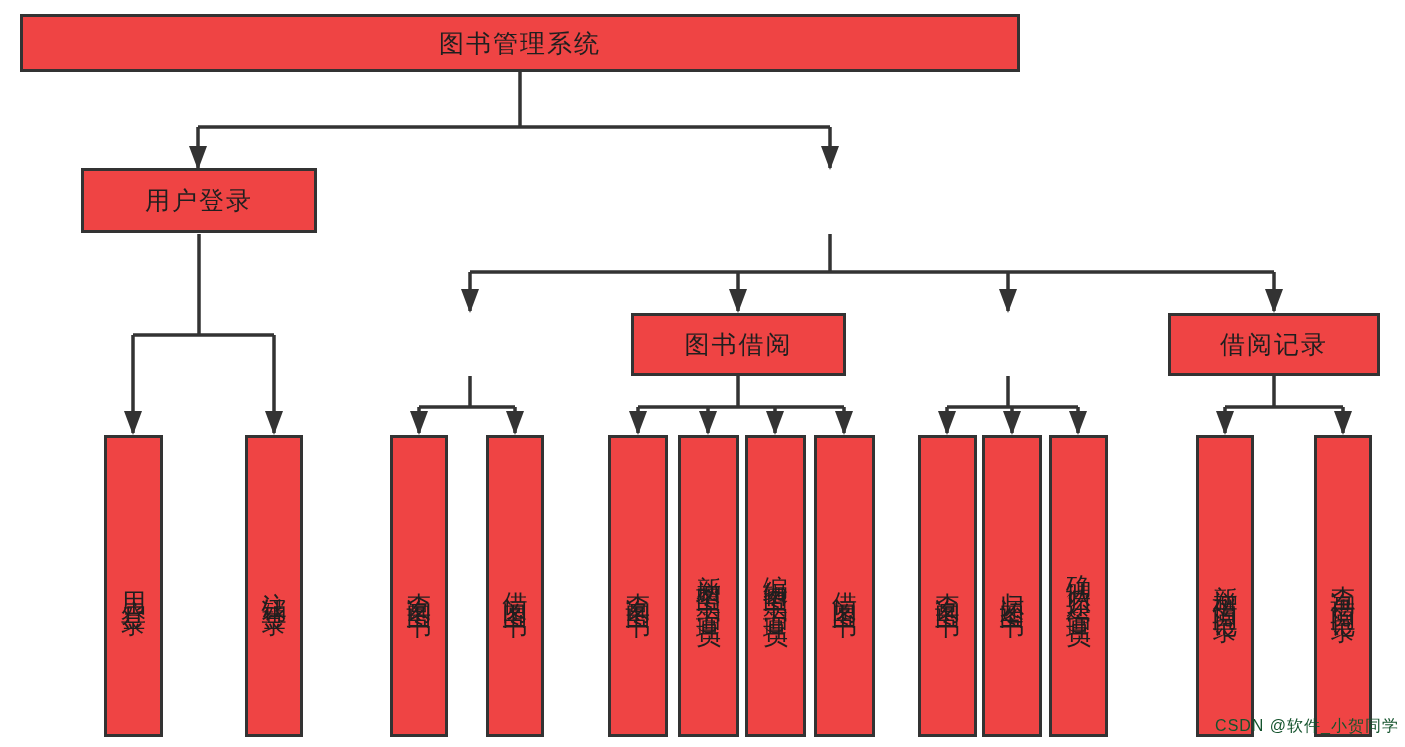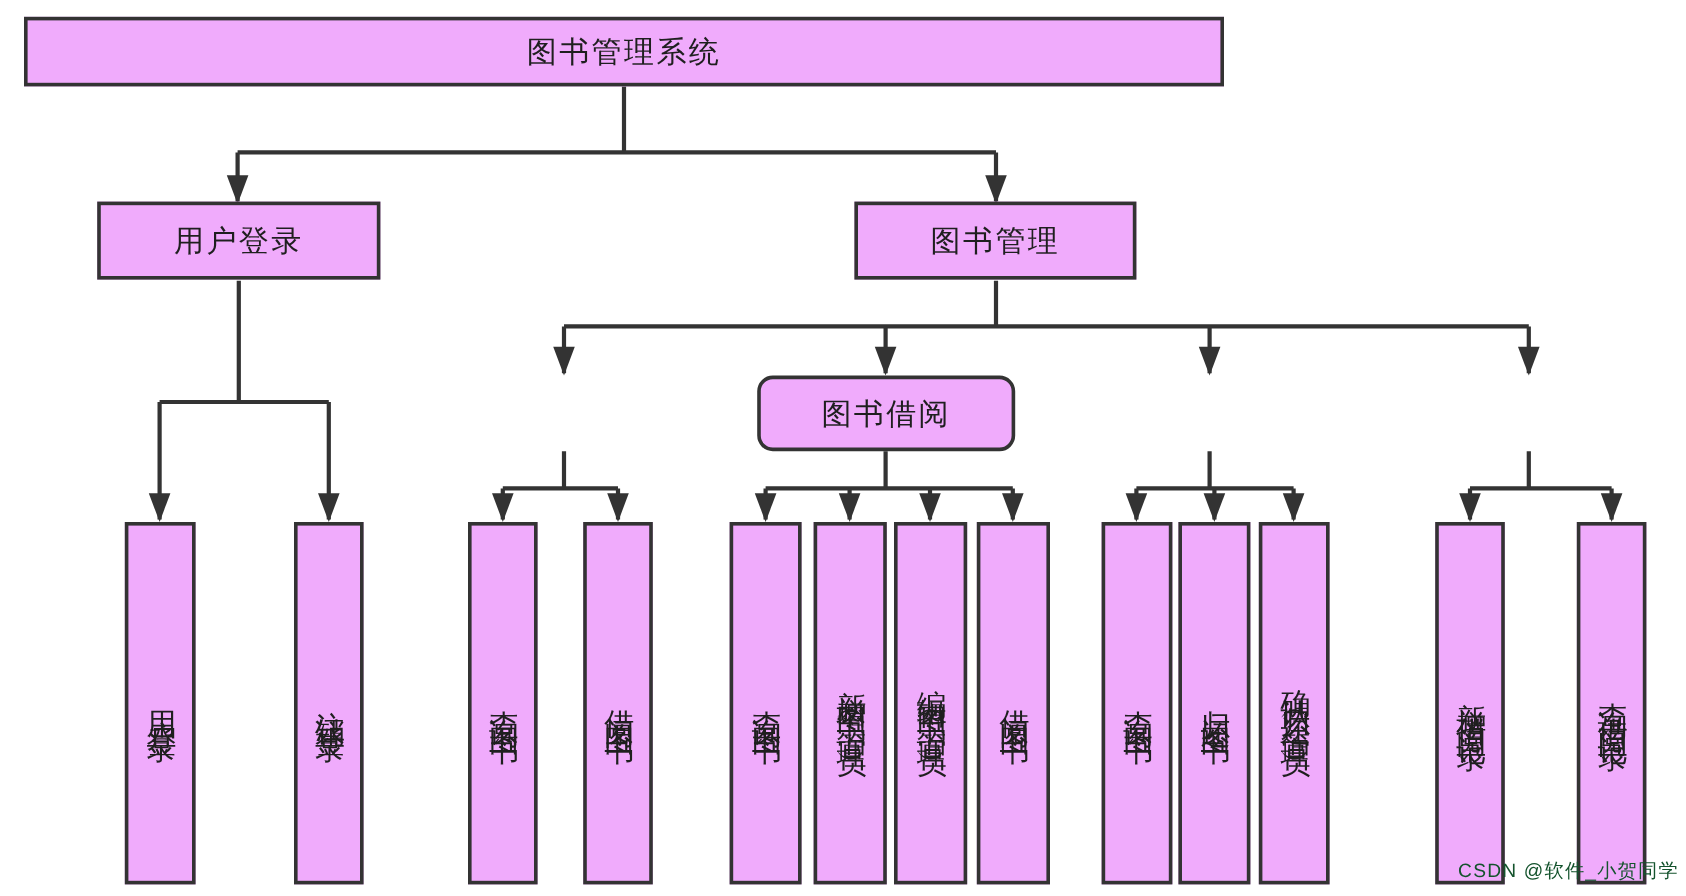--- a/index.html
+++ b/index.html
@@ -13,21 +13,21 @@
   }
   .connectors {
     position: absolute;
     left: 0; top: 0;
     width: 1405px; height: 747px;
     z-index: 1;
   }
   .node {
     position: absolute;
     box-sizing: border-box;
-    background: #f0abfc;
+    background: #ef4444;
     border: 3px solid #333333;
     color: #1f1f1f;
     display: flex;
     align-items: center;
     justify-content: center;
     text-align: center;
     z-index: 2;
   }
   .node.h { font-size: 25px; letter-spacing: 2px; white-space: nowrap; }
   .node.v {
@@ -92,23 +92,23 @@
       <polygon points="1003,411 1021,411 1012,435"></polygon>
       <polygon points="1069,411 1087,411 1078,435"></polygon>
       <polygon points="1216,411 1234,411 1225,435"></polygon>
       <polygon points="1334,411 1352,411 1343,435"></polygon>
     </g>
   </svg>
 
   <div class="node h" style="left:20px; top:14px; width:1000px; height:58px;">图书管理系统</div>
 
   <div class="node h" style="left:81px; top:168px; width:236px; height:65px;">用户登录</div>
-  <div class="node h" style="left:712px; top:168px; width:235px; height:65px;">图书管理</div>
 
-  <div class="node h" style="left:631px; top:313px; width:215px; height:63px;border-radius:13px;">图书借阅</div>
+  <div class="node h" style="left:631px; top:313px; width:215px; height:63px;">图书借阅</div>
+  <div class="node h" style="left:1168px; top:313px; width:212px; height:63px;">借阅记录</div>
 
   <div class="node v" style="left:104px; top:435px; width:59px; height:302px;">用户登录</div>
   <div class="node v" style="left:245px; top:435px; width:58px; height:302px;">注销登录</div>
 
   <div class="node v" style="left:390px; top:435px; width:58px; height:302px;">查询图书</div>
   <div class="node v" style="left:486px; top:435px; width:58px; height:302px;">借阅图书</div>
 
   <div class="node v" style="left:608px; top:435px; width:60px; height:302px;">查询图书</div>
   <div class="node v" style="left:678px; top:435px; width:61px; height:302px;">新增图书（管理员）</div>
   <div class="node v" style="left:745px; top:435px; width:61px; height:302px;">编辑图书（管理员）</div>

